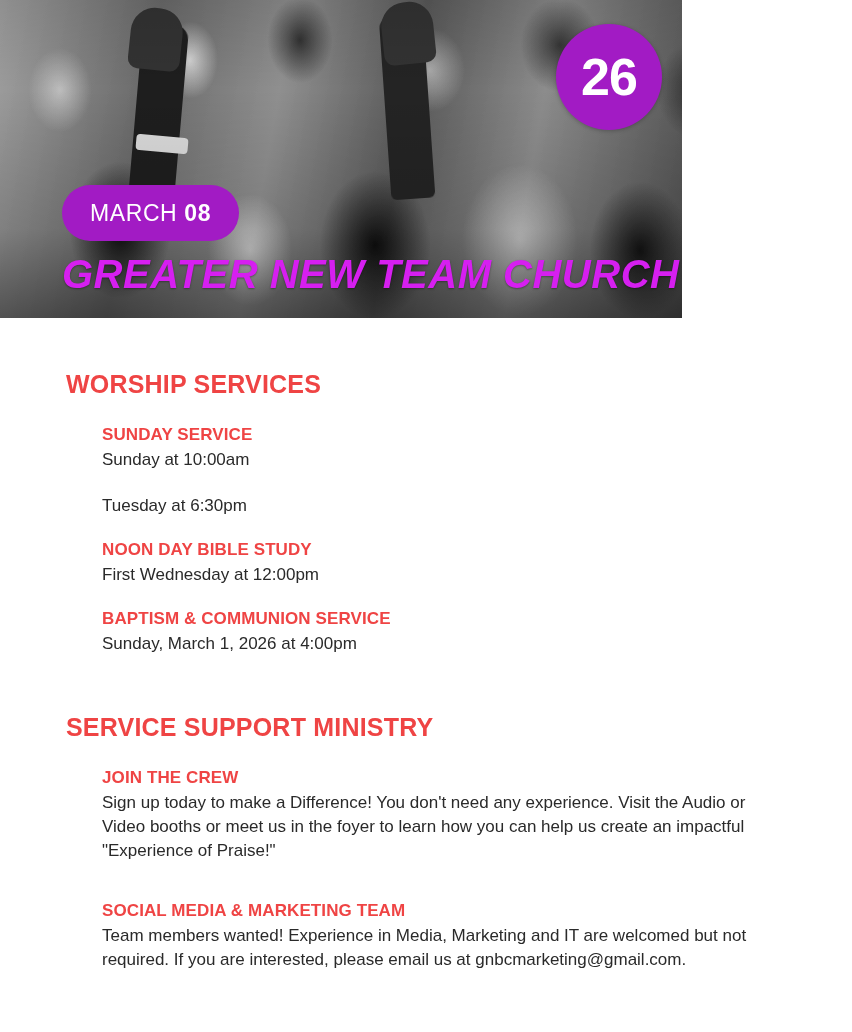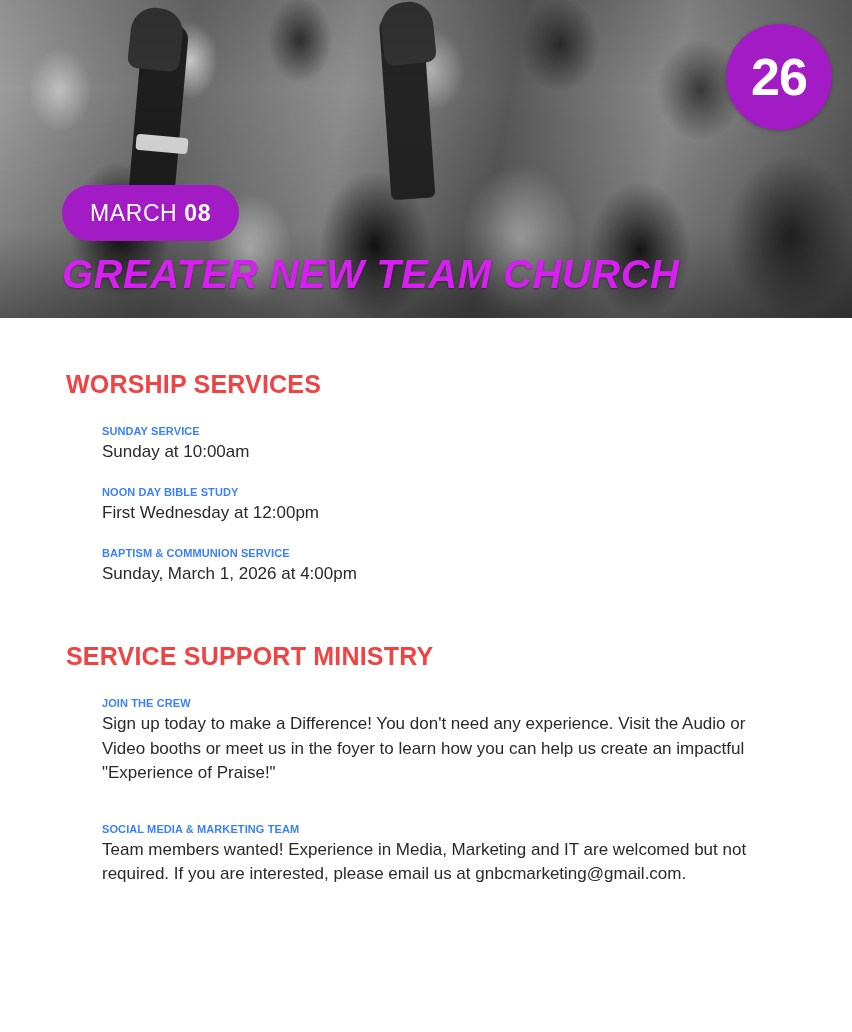--- a/index.html
+++ b/index.html
@@ -11,21 +11,21 @@
     height: 1032px;
     background: #ffffff;
     font-family: "Liberation Sans", sans-serif;
     overflow: hidden;
     color: #231f20;
   }
 
   
   .hero {
     position: relative;
-    width: 852px;
+    width: 682px;
     height: 318px;
     overflow: hidden;
     background: #e5e5e5;
   }
   .hero-photo {
     position: absolute;
     inset: 0;
     
     background-color: #7a7a7a;
     background-image:
@@ -139,23 +139,23 @@
     font-weight: bold;
     letter-spacing: .2px;
     margin: 0 0 26px 0;
   }
 
   .entries { margin-left: 36px; }
 
   .entry { margin-bottom: 22px; }
   .entry:last-child { margin-bottom: 0; margin-top: 17px; }
   .entry-title {
-    font-size: 11px;
-    font-weight: bold;
-    color: #3b82f6;
+    font-size: 17px;
+    font-weight: bold;
+    color: #ef4444;
     letter-spacing: .1px;
     margin-bottom: 3px;
   }
   .entry-text {
     font-size: 17px;
     color: #2a2a2a;
     line-height: 1.42;
     max-width: 700px;
   }
   .entry.spaced { margin-bottom: 38px; }
@@ -185,20 +185,21 @@
 <div class="content">
 
   <div class="section">
     <h2 class="section-title">WORSHIP SERVICES</h2>
     <div class="entries">
       <div class="entry">
         <div class="entry-title">SUNDAY SERVICE</div>
         <div class="entry-text">Sunday at 10:00am</div>
       </div>
       <div class="entry">
+        <div class="entry-text">Tuesday at 6:30pm</div>
       </div>
       <div class="entry">
         <div class="entry-title">NOON DAY BIBLE STUDY</div>
         <div class="entry-text">First Wednesday at 12:00pm</div>
       </div>
       <div class="entry">
         <div class="entry-title">BAPTISM &amp; COMMUNION SERVICE</div>
         <div class="entry-text">Sunday, March 1, 2026 at 4:00pm</div>
       </div>
     </div>

